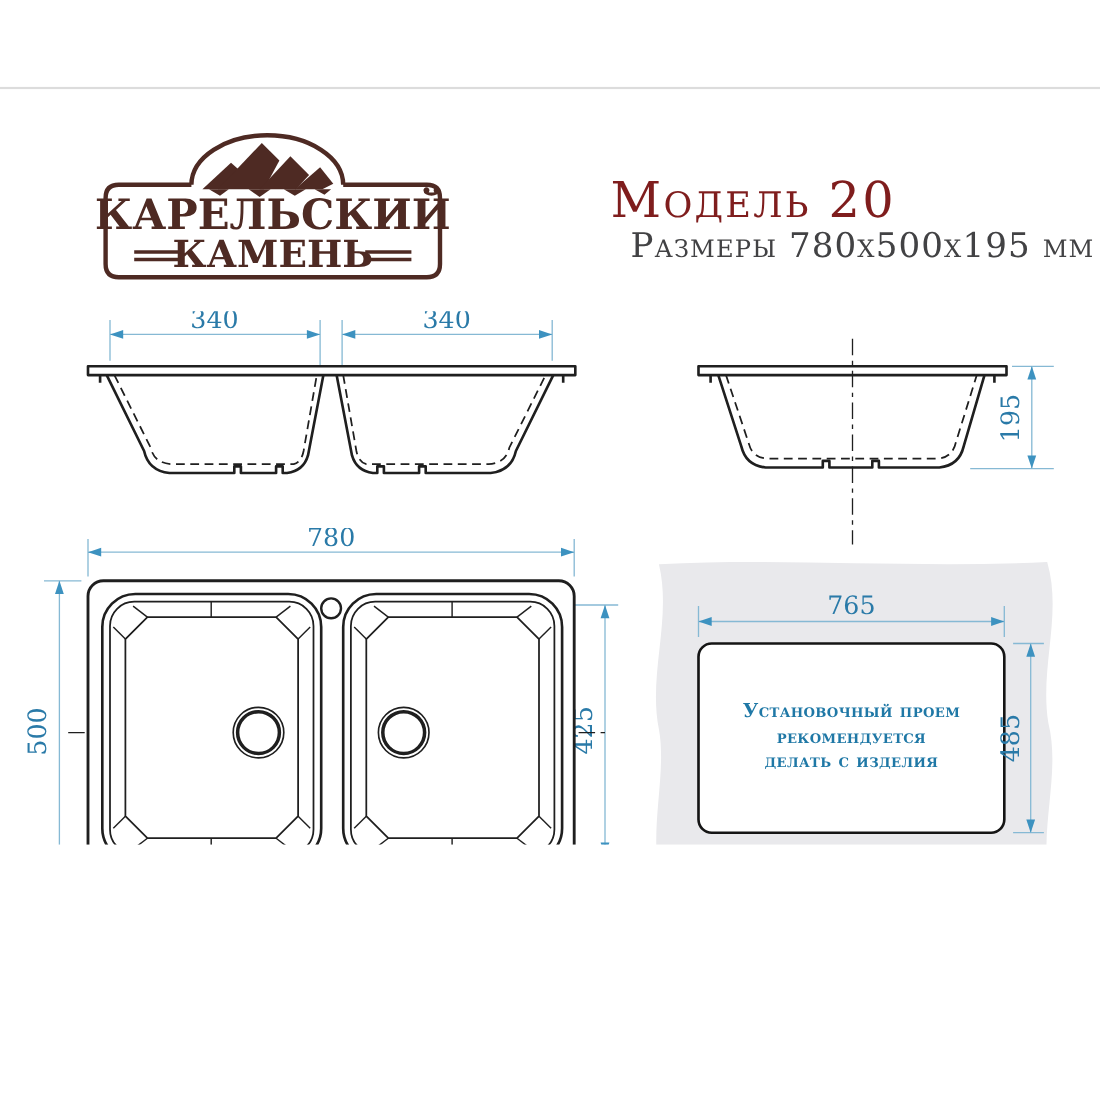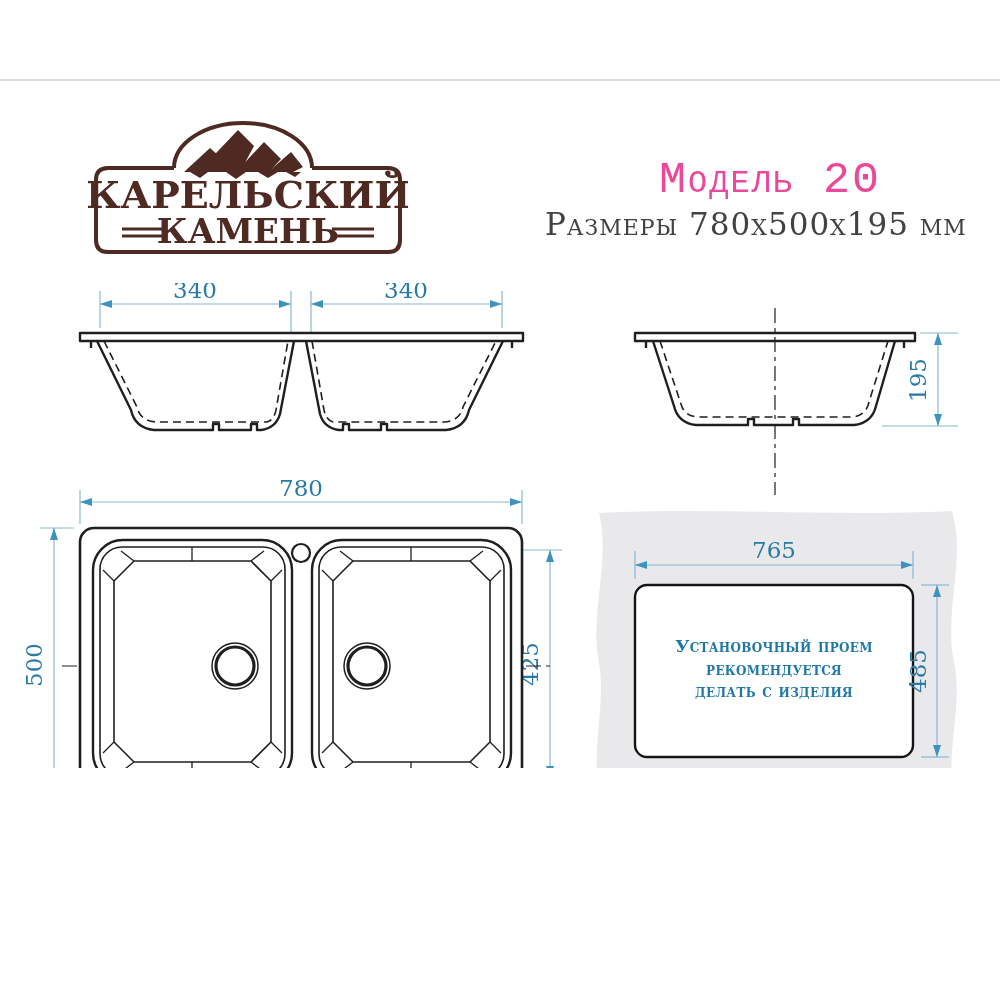--- a/index.html
+++ b/index.html
@@ -2,23 +2,23 @@
 <html><head>
 <meta charset="utf-8">
 <style>
   html,body{margin:0;padding:0;background:#ffffff;}
   .canvas{position:relative;width:1000px;height:768px;background:#ffffff;overflow:hidden;
           font-family:"DejaVu Serif", serif;}
   .sep{position:absolute;left:0;width:1000px;height:2px;}
   .sep.top{top:79px;background:#dcdcdc;}
   .sep.bottom{top:917px;background:#d2d2d4;}
   .abs{position:absolute;}
-  .model-title{left:555px;top:155px;width:430px;text-align:center;
-               font-variant:small-caps;font-size:45px;letter-spacing:2px;color:#ec4899;font-family:Liberation Mono, monospace;}
-  .size-line{left:545px;top:206px;width:450px;text-align:left;
+  .model-title{left:555px;top:155px;width:430px;text-align:left;
+               font-variant:small-caps;font-size:45px;letter-spacing:2px;color:#7f1d1d;}
+  .size-line{left:545px;top:206px;width:450px;text-align:right;
              font-variant:small-caps;font-size:31px;letter-spacing:1px;color:#424244;}
   .footnote{left:545px;top:831px;width:455px;text-align:center;
             font-family:"Liberation Sans", sans-serif;font-size:21px;color:#151515;}
   svg text{font-family:"DejaVu Serif", serif;}
   .dim-txt{fill:#2a7aa8;font-size:23px;}
   .note-txt{fill:#1f78a6;font-size:17.5px;font-weight:bold;font-variant:small-caps;letter-spacing:.3px;}
 </style>
 </head>
 <body>
 

